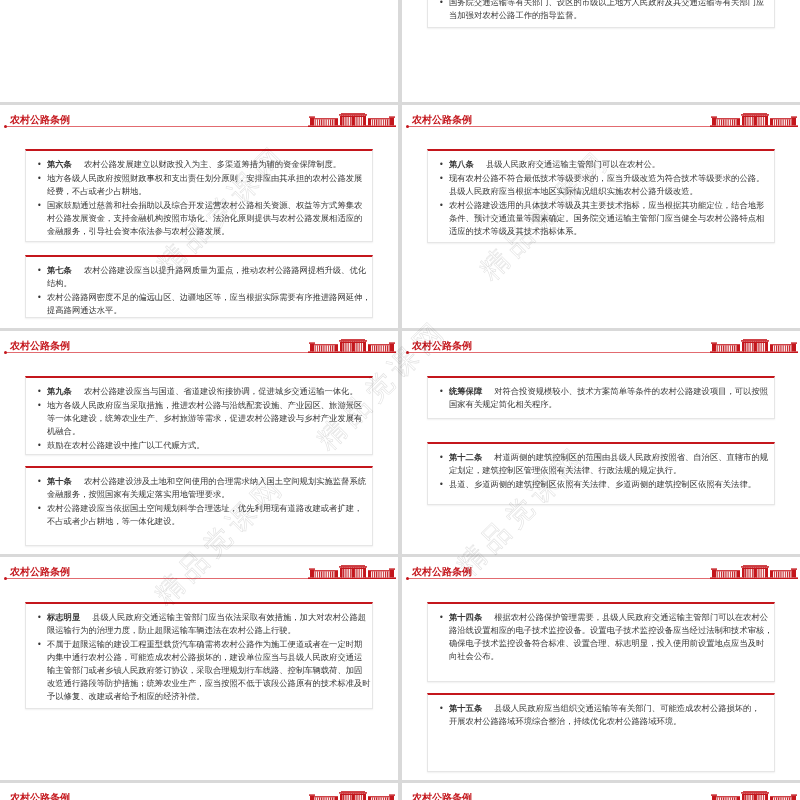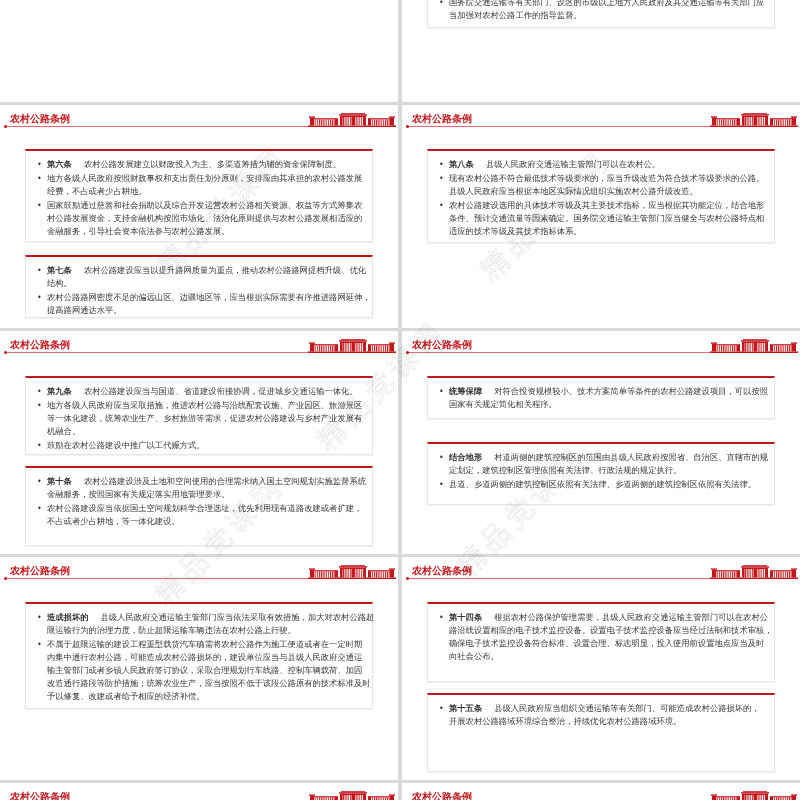--- a/index.html
+++ b/index.html
@@ -7,21 +7,21 @@
     width:800px; height:800px; overflow:hidden; position:relative;
     background:#d9d9d9;
     font-family:"DejaVu Sans", "Liberation Sans", sans-serif;
   }
   #canvas { position:absolute; left:0; top:0; width:800px; height:800px; overflow:hidden; }
   .slide {
     position:absolute; width:398px; height:223px; background:#fff; overflow:hidden;
   }
   .slide-title {
     position:absolute; left:10px; top:8px;
-    font-size:10px; line-height:13px; font-weight:bold; color:#c4161c; white-space:nowrap;font-family:Liberation Mono, monospace;
+    font-size:10px; line-height:13px; font-weight:bold; color:#c4161c; white-space:nowrap;
   }
   .header-rule { position:absolute; left:5px; top:21px; width:305px; height:1px; background:#e26b70; }
   .rule-dot { position:absolute; left:4px; top:20px; width:3px; height:3px; border-radius:50%; background:#c4161c; }
   .building { position:absolute; left:308px; top:8px; width:88px; height:14px; }
   .box {
     position:absolute; left:25px; width:348px; box-sizing:border-box;
     background:#fff; border:1px solid #e6e6e6; border-top:2px solid #c4161c;
     box-shadow:0 1px 1.5px rgba(0,0,0,0.06);
     padding:7px 0 0 21px;
   }
@@ -215,21 +215,21 @@
           <span class="marker">•</span>
           <span class="body"><span class="article">统筹保障</span><span class="txt">对符合投资规模较小、技术方案简单等条件的农村公路建设项目，可以按照
 国家有关规定简化相关程序。</span></span>
         </li>
       </ul>
     </div>
     <div class="box" style="top:111px;height:63px">
       <ul class="bullets">
         <li class="bullet">
           <span class="marker">•</span>
-          <span class="body"><span class="article">结合地形</span><span class="txt">村道两侧的建筑控制区的范围由县级人民政府按照省、自治区、直辖市的规
+          <span class="body"><span class="article">第十二条</span><span class="txt">村道两侧的建筑控制区的范围由县级人民政府按照省、自治区、直辖市的规
 定划定，建筑控制区管理依照有关法律、行政法规的规定执行。</span></span>
         </li>
         <li class="bullet">
           <span class="marker">•</span>
           <span class="body"><span class="txt">县道、乡道两侧的建筑控制区依照有关法律、乡道两侧的建筑控制区依照有关法律。</span></span>
         </li>
       </ul>
     </div>
   </section>
 
@@ -237,21 +237,21 @@
     <span class="slide-title">农村公路条例</span>
     <span class="header-rule"></span>
     <span class="rule-dot"></span>
     <svg class="building">
         <use href="#bldg"></use>
       </svg>
     <div class="box" style="top:45px;height:107px">
       <ul class="bullets">
         <li class="bullet">
           <span class="marker">•</span>
-          <span class="body"><span class="article">造成损坏的</span><span class="txt">县级人民政府交通运输主管部门应当依法采取有效措施，加大对农村公路超
+          <span class="body"><span class="article">标志明显</span><span class="txt">县级人民政府交通运输主管部门应当依法采取有效措施，加大对农村公路超
 限运输行为的治理力度，防止超限运输车辆违法在农村公路上行驶。</span></span>
         </li>
         <li class="bullet">
           <span class="marker">•</span>
           <span class="body"><span class="txt">不属于超限运输的建设工程重型载货汽车确需将农村公路作为施工便道或者在一定时期
 内集中通行农村公路，可能造成农村公路损坏的，建设单位应当与县级人民政府交通运
 输主管部门或者乡镇人民政府签订协议，采取合理规划行车线路、控制车辆载荷、加固
 改造通行路段等防护措施；统筹农业生产，应当按照不低于该段公路原有的技术标准及时
 予以修复、改建或者给予相应的经济补偿。</span></span>
         </li>

